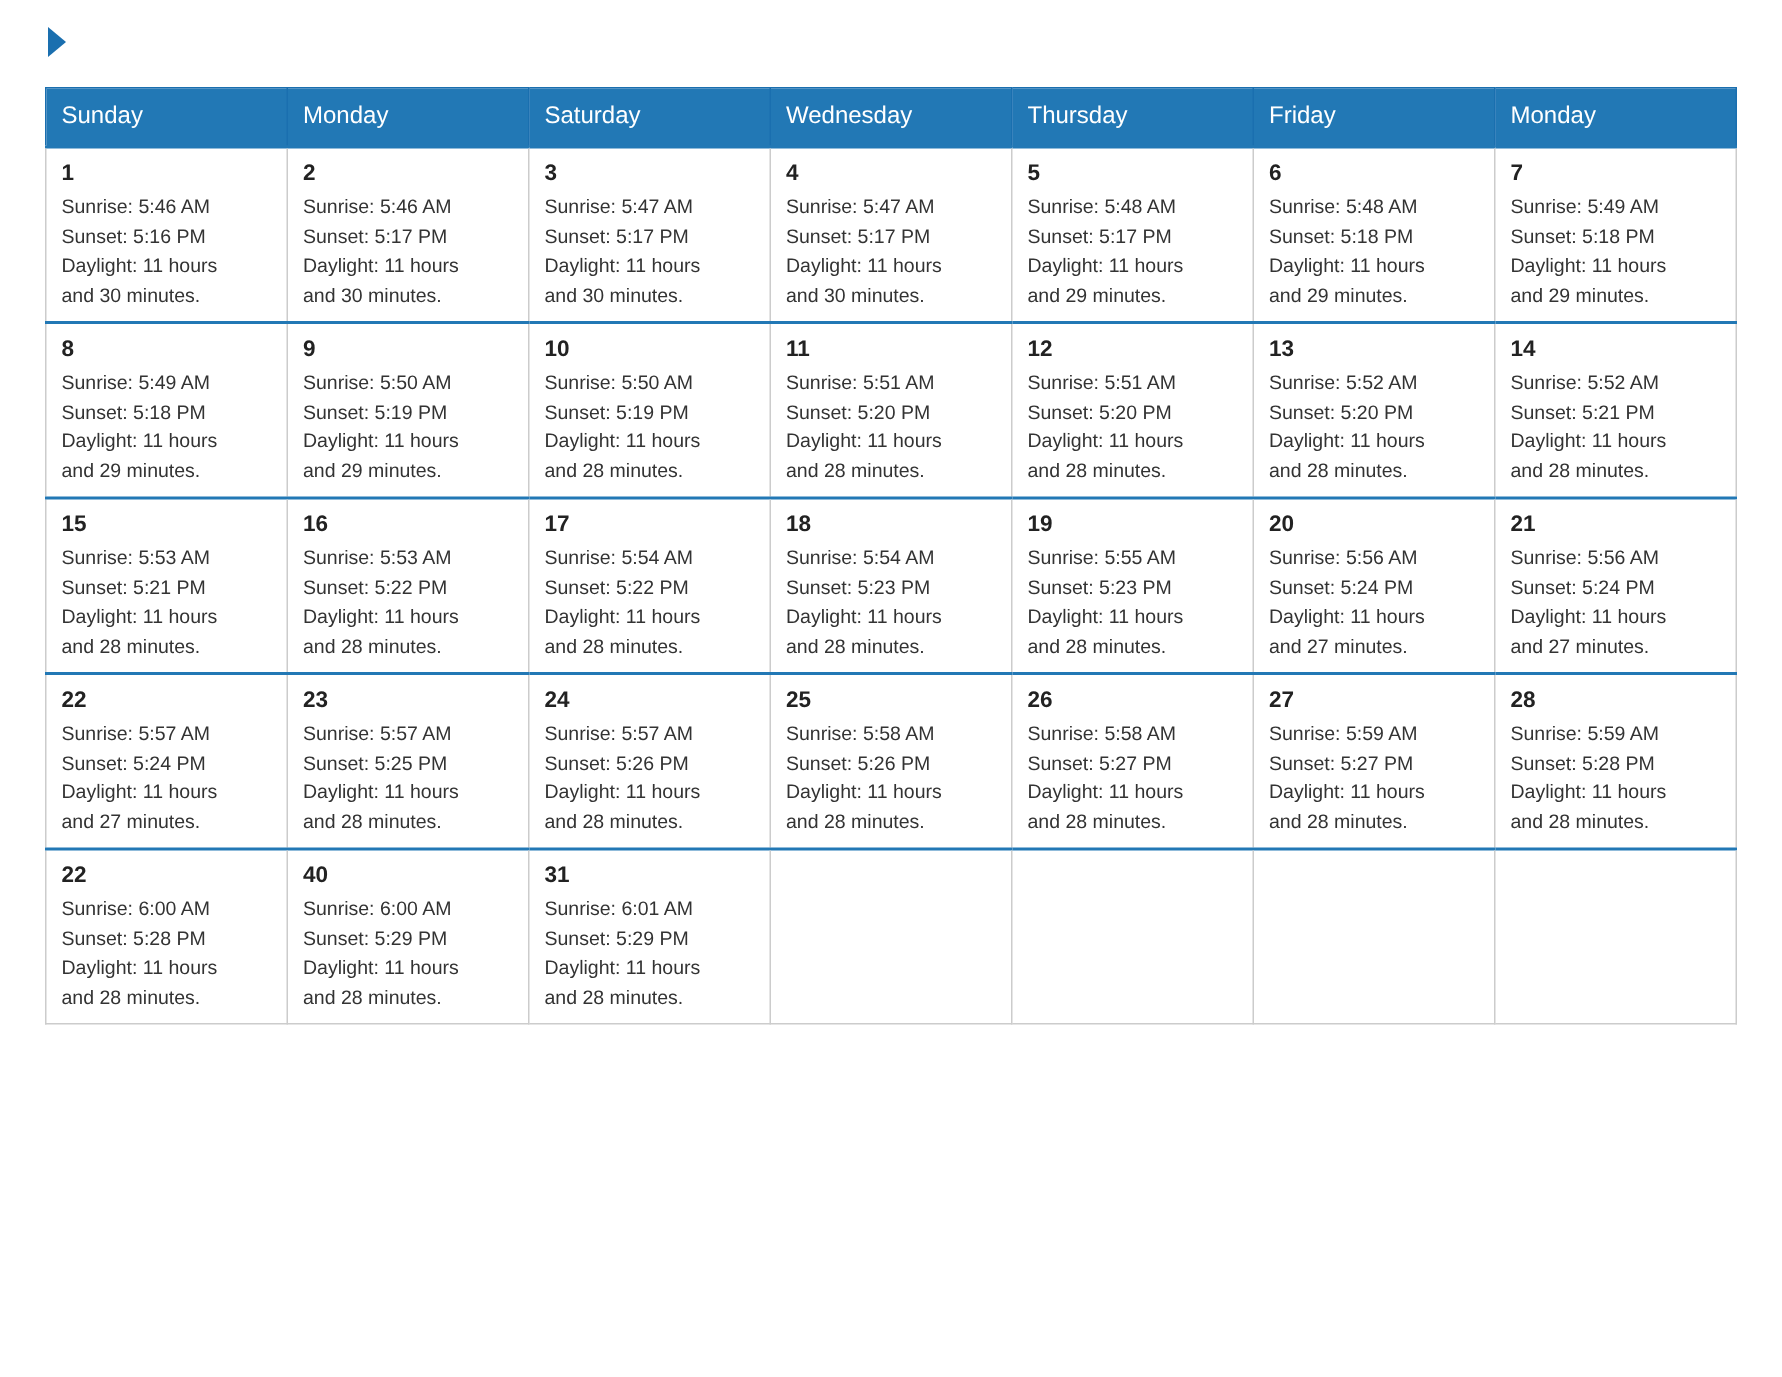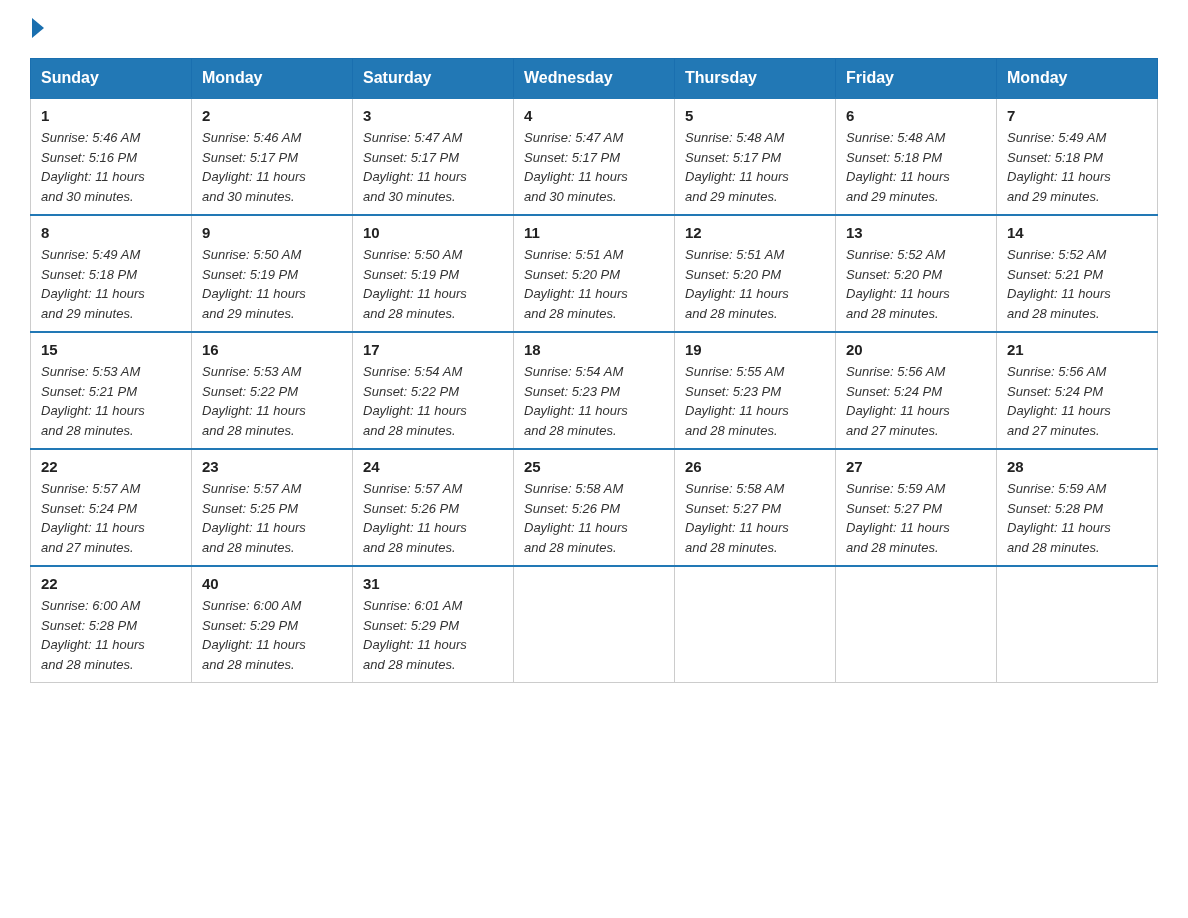--- a/index.html
+++ b/index.html
@@ -64,21 +64,21 @@
     }
     .calendar {
       width: 100%;
       border-collapse: collapse;
       border: 1px solid #aaa;
     }
     .calendar th {
       background-color: #2278b5;
       color: #fff;
       font-size: 16px;
-      font-weight: bold;
+      font-weight: normal;
       padding: 10px 10px;
       text-align: left;
       border: 1px solid #1a6faf;
     }
     .calendar td {
       vertical-align: top;
       padding: 8px 10px;
       border: 1px solid #ccc;
       font-size: 13px;
       width: 14.28%;
@@ -91,21 +91,20 @@
     .day-number {
       font-size: 15px;
       font-weight: bold;
       color: #222;
       margin-bottom: 4px;
     }
     .day-info {
       font-size: 13px;
       color: #333;
       line-height: 1.5;
-      font-style: italic;
     }
     .calendar tbody tr td {
       border-top: 2px solid #2278b5;
     }
     .calendar tbody tr:not(:first-child) td {
       border-top: 2px solid #2278b5;
     }
     .empty-cell {
       background: #fff;
     }

